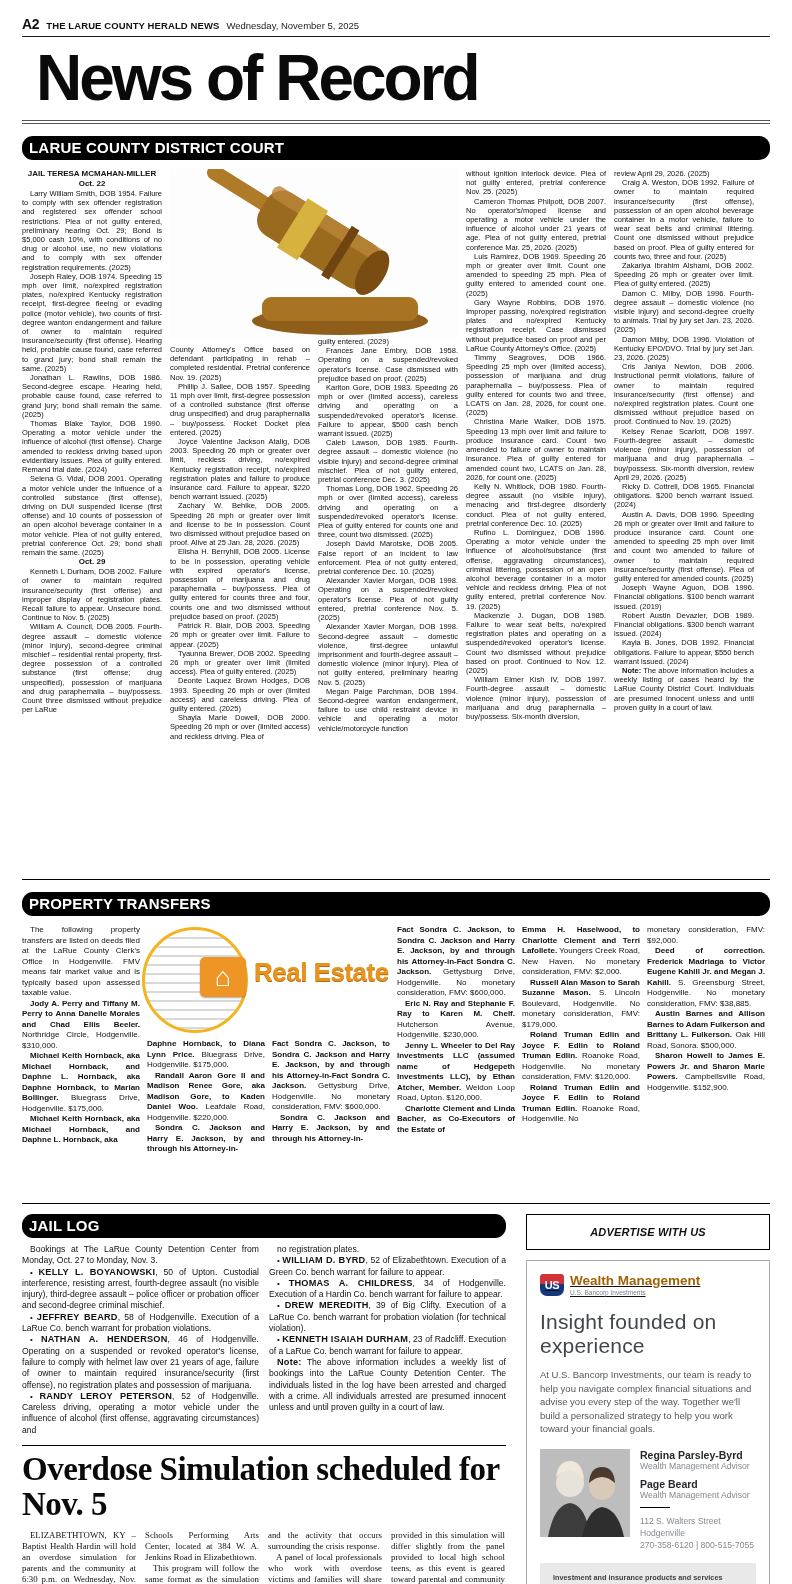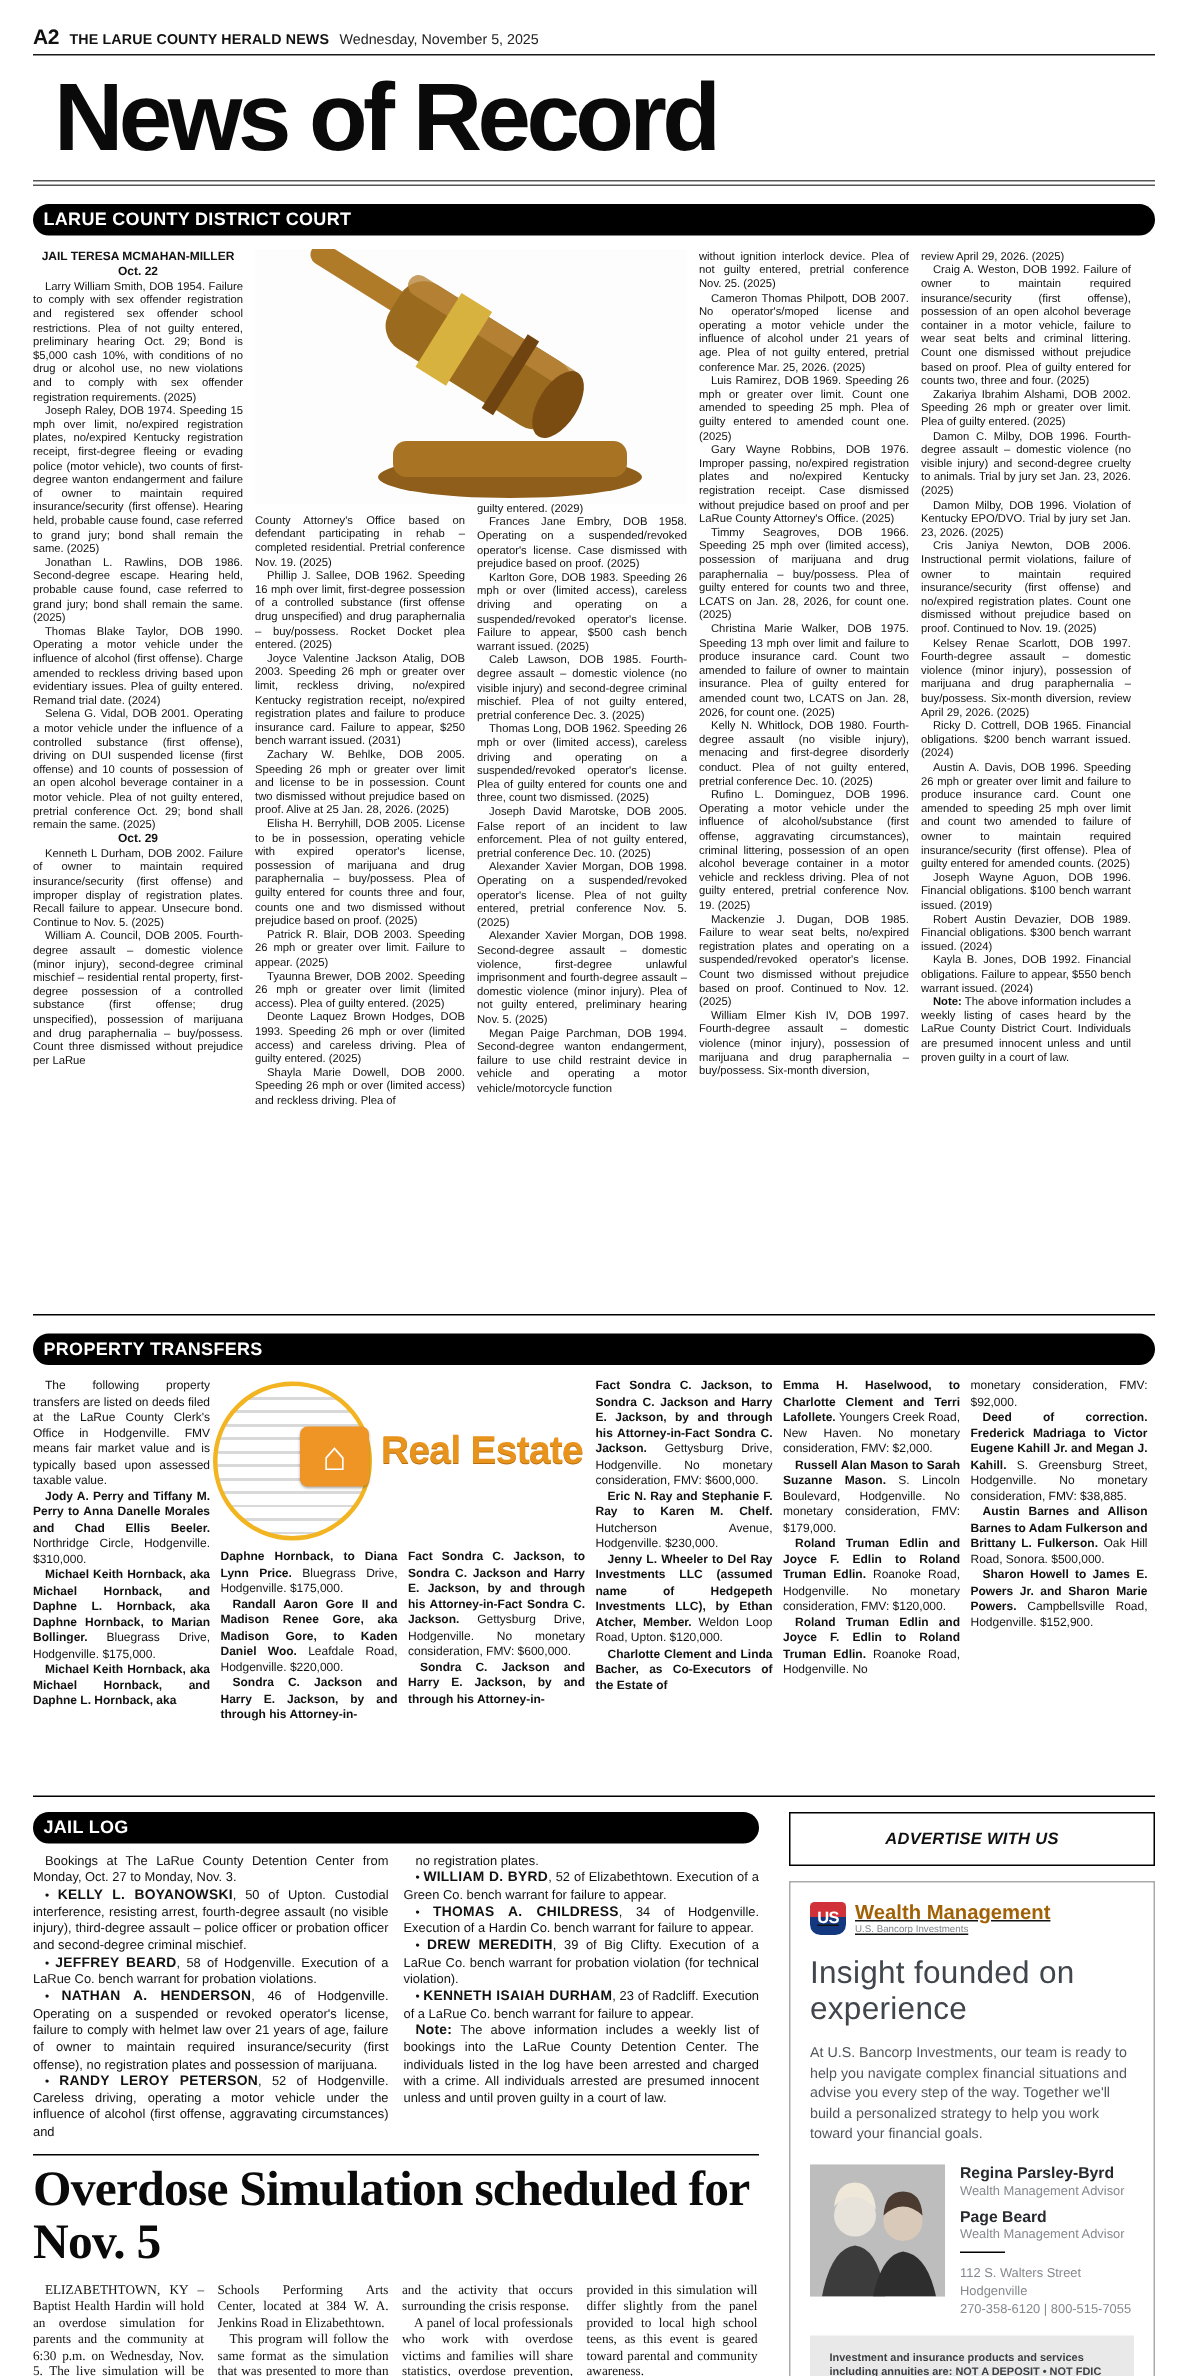--- a/index.html
+++ b/index.html
@@ -9,21 +9,21 @@
   .tophead{margin:16px 22px 0;display:flex;align-items:baseline;gap:7px;
            border-bottom:1.5px solid #1a1a1a;padding-bottom:4px;}
   .pageno{font-weight:bold;font-size:14px;letter-spacing:-.3px;}
   .masthead{font-weight:bold;font-size:9.5px;letter-spacing:.1px;}
   .pubdate{font-size:9.5px;color:#222;}
   
   .pagetitle{margin:8px 0 0 36px;font-size:64px;line-height:66px;font-weight:bold;
              letter-spacing:-3px;color:#0a0a0a;}
   .dblrule{margin:9px 22px 0;height:2px;border-top:1px solid #555;border-bottom:1px solid #555;}
   
-  .banner{margin:12px 22px 0;background:#000;color:#fff;font-weight:bold;font-size:12px;
+  .banner{margin:12px 22px 0;background:#000;color:#fff;font-weight:bold;font-size:15px;
           padding:3px 7px 4px;letter-spacing:.2px;border-radius:11px;}
   .banner.small{margin:0 0 6px;}
   .rule{margin:10px 22px 0;border-top:1px solid #000;}
   
   .dc{position:relative;margin:9px 22px 0;display:flex;gap:8px;height:700px;overflow:hidden;}
   .dc .col{width:140px;font-size:7.5px;line-height:9.2px;text-align:justify;}
   .dc .col.c2{padding-top:176px;}
   .dc .col.c3{padding-top:168px;}
   .para{margin:0;text-indent:8px;}
   .para.cont{text-indent:0;}
@@ -119,22 +119,22 @@
         <p class="para">Joseph Raley, DOB 1974. Speeding 15 mph over limit, no/expired registration plates, no/expired Kentucky registration receipt, first-degree fleeing or evading police (motor vehicle), two counts of first-degree wanton endangerment and failure of owner to maintain required insurance/security (first offense). Hearing held, probable cause found, case referred to grand jury; bond shall remain the same. (2025)</p>
         <p class="para">Jonathan L. Rawlins, DOB 1986. Second-degree escape. Hearing held, probable cause found, case referred to grand jury; bond shall remain the same. (2025)</p>
         <p class="para">Thomas Blake Taylor, DOB 1990. Operating a motor vehicle under the influence of alcohol (first offense). Charge amended to reckless driving based upon evidentiary issues. Plea of guilty entered. Remand trial date. (2024)</p>
         <p class="para">Selena G. Vidal, DOB 2001. Operating a motor vehicle under the influence of a controlled substance (first offense), driving on DUI suspended license (first offense) and 10 counts of possession of an open alcohol beverage container in a motor vehicle. Plea of not guilty entered, pretrial conference Oct. 29; bond shall remain the same. (2025)</p>
         <p class="para hdr">Oct. 29</p>
         <p class="para">Kenneth L Durham, DOB 2002. Failure of owner to maintain required insurance/security (first offense) and improper display of registration plates. Recall failure to appear. Unsecure bond. Continue to Nov. 5. (2025)</p>
         <p class="para">William A. Council, DOB 2005. Fourth-degree assault – domestic violence (minor injury), second-degree criminal mischief – residential rental property, first-degree possession of a controlled substance (first offense; drug unspecified), possession of marijuana and drug paraphernalia – buy/possess. Count three dismissed without prejudice per LaRue</p>
       </div>
     <div class="col c2">
         <p class="para cont">County Attorney's Office based on defendant participating in rehab – completed residential. Pretrial conference Nov. 19. (2025)</p>
-        <p class="para">Phillip J. Sallee, DOB 1962. Speeding 16 mph over limit, first-degree possession of a controlled substance (first offense drug unspecified) and drug paraphernalia – buy/possess. Rocket Docket plea entered. (2025)</p>
-        <p class="para">Joyce Valentine Jackson Atalig, DOB 2003. Speeding 26 mph or greater over limit, reckless driving, no/expired Kentucky registration receipt, no/expired registration plates and failure to produce insurance card. Failure to appear, $250 bench warrant issued. (2031)</p>
+        <p class="para">Phillip J. Sallee, DOB 1957. Speeding 11 mph over limit, first-degree possession of a controlled substance (first offense drug unspecified) and drug paraphernalia – buy/possess. Rocket Docket plea entered. (2025)</p>
+        <p class="para">Joyce Valentine Jackson Atalig, DOB 2003. Speeding 26 mph or greater over limit, reckless driving, no/expired Kentucky registration receipt, no/expired registration plates and failure to produce insurance card. Failure to appear, $220 bench warrant issued. (2025)</p>
         <p class="para">Zachary W. Behlke, DOB 2005. Speeding 26 mph or greater over limit and license to be in possession. Count two dismissed without prejudice based on proof. Alive at 25 Jan. 28, 2026. (2025)</p>
         <p class="para">Elisha H. Berryhill, DOB 2005. License to be in possession, operating vehicle with expired operator's license, possession of marijuana and drug paraphernalia – buy/possess. Plea of guilty entered for counts three and four, counts one and two dismissed without prejudice based on proof. (2025)</p>
         <p class="para">Patrick R. Blair, DOB 2003. Speeding 26 mph or greater over limit. Failure to appear. (2025)</p>
         <p class="para">Tyaunna Brewer, DOB 2002. Speeding 26 mph or greater over limit (limited access). Plea of guilty entered. (2025)</p>
         <p class="para">Deonte Laquez Brown Hodges, DOB 1993. Speeding 26 mph or over (limited access) and careless driving. Plea of guilty entered. (2025)</p>
         <p class="para">Shayla Marie Dowell, DOB 2000. Speeding 26 mph or over (limited access) and reckless driving. Plea of</p>
       </div>
     <div class="col c3">
         <p class="para cont">guilty entered. (2029)</p>
         <p class="para">Frances Jane Embry, DOB 1958. Operating on a suspended/revoked operator's license. Case dismissed with prejudice based on proof. (2025)</p>

